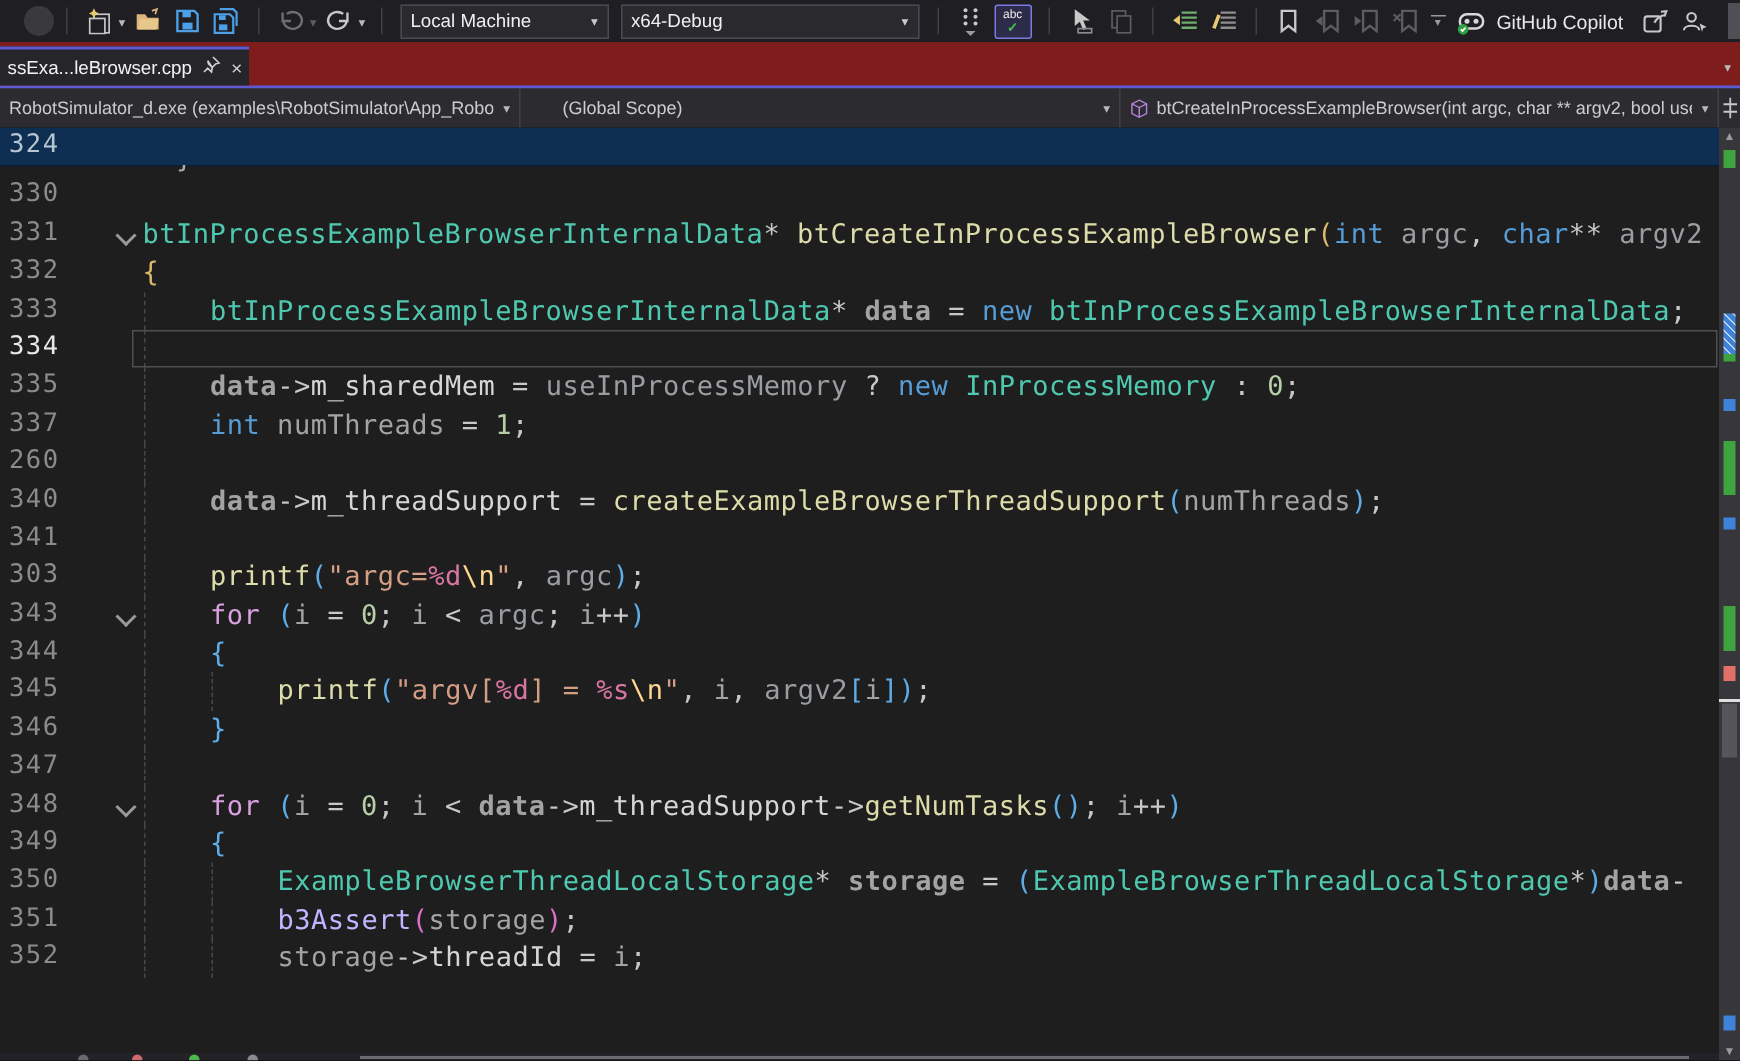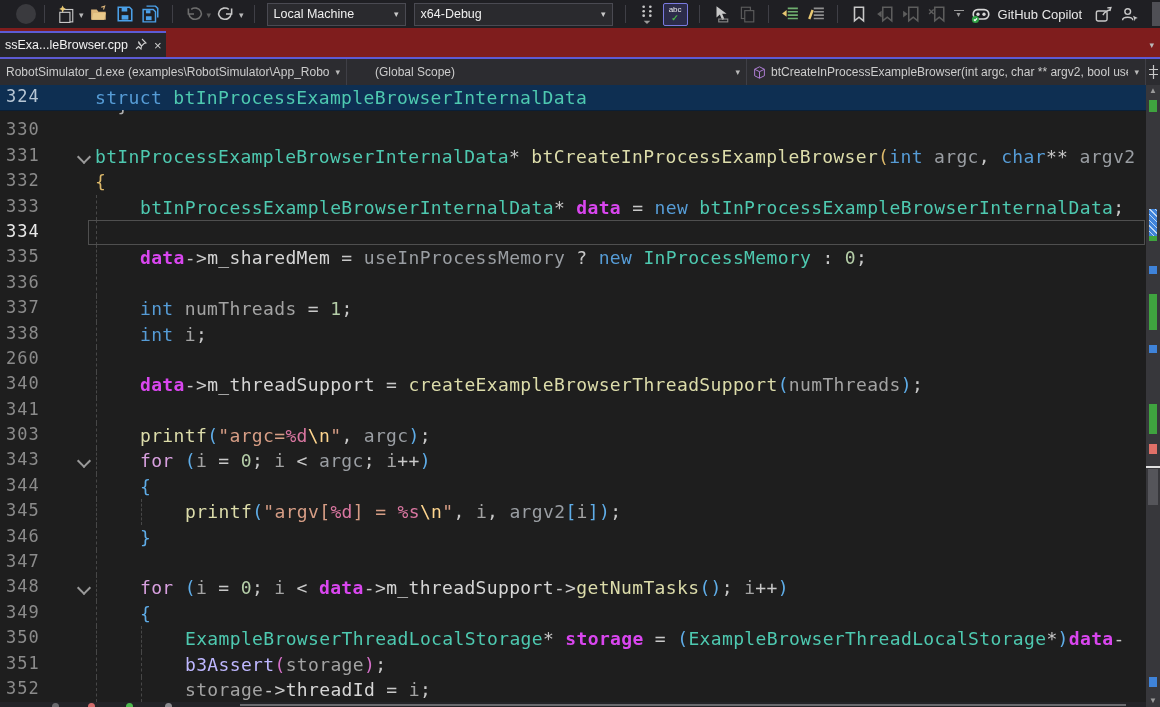--- a/index.html
+++ b/index.html
@@ -60,21 +60,21 @@
   .crow.active .lnum{color:#e8e8e8;}
   .fold{position:absolute;left:79px;top:8px;width:8px;height:8px;border-left:2px solid #9a9a9a;
         border-bottom:2px solid #9a9a9a;transform:rotate(-45deg);}
   .guide{position:absolute;top:0;bottom:0;width:0;border-left:1px dashed #474747;}
   .guide.g1{left:96px;}
   .guide.g2{left:141px;}
   .ctext{position:absolute;left:95px;top:0;font-size:18px;line-height:25.4px;letter-spacing:.35px;white-space:pre;}
   .activebox{position:absolute;left:88px;right:1px;top:0;bottom:0;border:1px solid #4f4f4f;}
 
   .tk-kw{color:#569CD6}.tk-ctl{color:#D8A0DF}.tk-type{color:#4EC9B0}.tk-fn{color:#DCDCAA}
-  .tk-mac{color:#BEB7FF}.tk-var{color:#a3a3a3}.tk-lvb{color:#d946ef;font-weight:bold}
+  .tk-mac{color:#BEB7FF}.tk-var{color:#a3a3a3}.tk-lvb{color:#a3a3a3;font-weight:bold}
   .tk-field{color:#D6D6D6}.tk-param{color:#9A9EA3}.tk-str{color:#D69D85}.tk-fmt{color:#D976A0}
   .tk-esc{color:#FFD68F}.tk-num{color:#B5CEA8}.tk-op{color:#C8C8C8}
   .tk-pGold{color:#DCB86A}.tk-pBlue{color:#5FADE8}.tk-pPink{color:#D670C9}
 
   
   .vscroll{position:absolute;top:85px;right:0;width:14px;height:622px;background:#37373b;}
   .sb-arrow{position:absolute;left:0;width:14px;height:12px;color:#9a9a9a;font-size:8px;text-align:center;line-height:12px;}
   .sb-arrow.up{top:0;} .sb-arrow.down{bottom:0;}
   .sbmark{position:absolute;left:3px;width:8px;}
   .sbmark.green{background:#3fa33f;}
@@ -296,21 +296,20 @@
     <div class="nav-split">
       <svg width="11" height="14" viewBox="0 0 11 14">
           <path d="M5.5 0v14M1 4.5h9M1 9.5h9" stroke="#c8c8c8" stroke-width="1.2"></path>
         </svg>
     </div>
   </div>
 
   <div class="editor" id="code-area">
       <div class="crow sticky">
         <span class="lnum">324</span>
-        <span class="ctext" style="padding-left: 0px;"><span class="tk-kw">struct</span><span class="tk-type"> btInProcessExampleBrowserInternalData</span></span>
       </div>
       <div class="crow partial">
         <span class="lnum">329</span>
         <span class="ctext" style="padding-left: 0px;"><span class="tk-esc">··</span><span class="tk-op">}</span></span>
       </div>
       <div class="crow">
         <span class="lnum">330</span>
         <span class="ctext" style="padding-left: 0px;"></span>
       </div>
       <div class="crow">
@@ -332,33 +331,23 @@
         <span class="guide g1"></span>
         <span class="activebox"></span>
         <span class="ctext" style="padding-left: 45px;"></span>
       </div>
       <div class="crow">
         <span class="lnum">335</span>
         <span class="guide g1"></span>
         <span class="ctext" style="padding-left: 45px;"><span class="tk-lvb">data</span><span class="tk-op">-&gt;</span><span class="tk-field">m_sharedMem</span><span class="tk-op"> = </span><span class="tk-param">useInProcessMemory</span><span class="tk-op"> ? </span><span class="tk-kw">new</span><span class="tk-type"> InProcessMemory</span><span class="tk-op"> : </span><span class="tk-num">0</span><span class="tk-op">;</span></span>
       </div>
       <div class="crow">
-        <span class="lnum">336</span>
-        <span class="guide g1"></span>
-        <span class="ctext" style="padding-left: 45px;"></span>
-      </div>
-      <div class="crow">
         <span class="lnum">337</span>
         <span class="guide g1"></span>
         <span class="ctext" style="padding-left: 45px;"><span class="tk-kw">int</span><span class="tk-var"> numThreads</span><span class="tk-op"> = </span><span class="tk-num">1</span><span class="tk-op">;</span></span>
-      </div>
-      <div class="crow">
-        <span class="lnum">338</span>
-        <span class="guide g1"></span>
-        <span class="ctext" style="padding-left: 45px;"><span class="tk-kw">int</span><span class="tk-var"> i</span><span class="tk-op">;</span></span>
       </div>
       <div class="crow">
         <span class="lnum">260</span>
         <span class="guide g1"></span>
         <span class="ctext" style="padding-left: 45px;"></span>
       </div>
       <div class="crow">
         <span class="lnum">340</span>
         <span class="guide g1"></span>
         <span class="ctext" style="padding-left: 45px;"><span class="tk-lvb">data</span><span class="tk-op">-&gt;</span><span class="tk-field">m_threadSupport</span><span class="tk-op"> = </span><span class="tk-fn">createExampleBrowserThreadSupport</span><span class="tk-pBlue">(</span><span class="tk-var">numThreads</span><span class="tk-pBlue">)</span><span class="tk-op">;</span></span>

